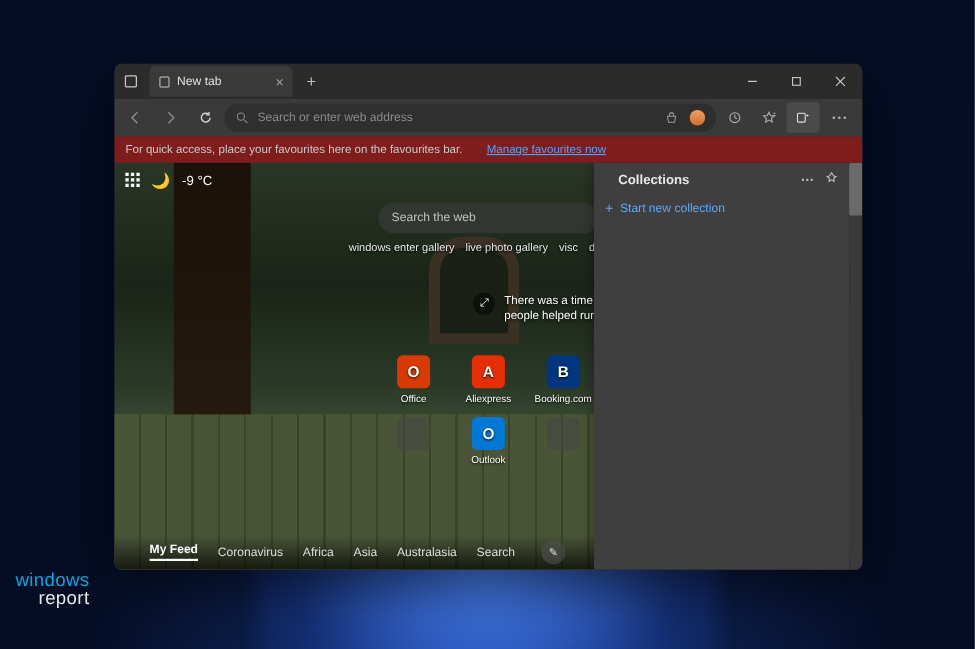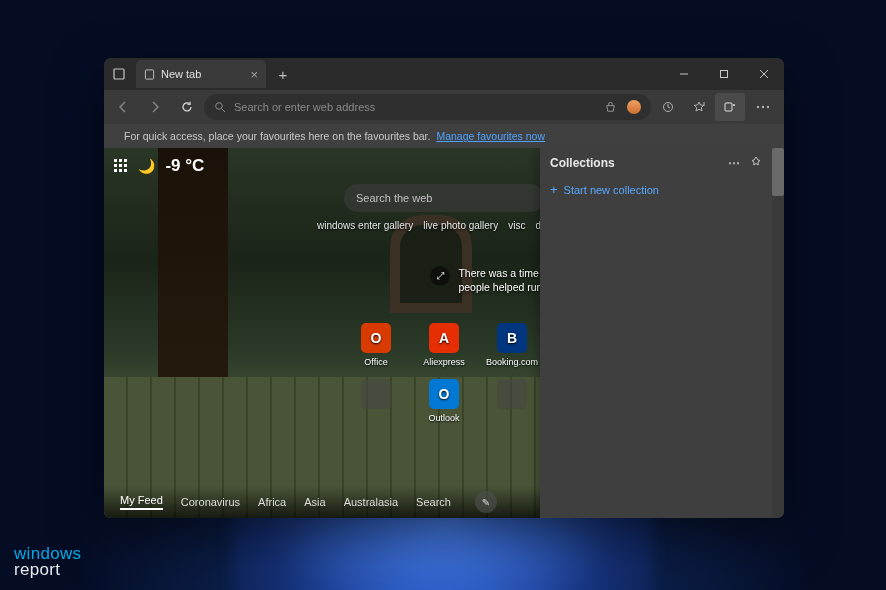--- a/index.html
+++ b/index.html
@@ -14,61 +14,61 @@
 .new-tab { width: 26px; height: 26px; display: flex; align-items: center; justify-content: center; color: #c0c0c0; font-size: 15px; margin-left: 4px; }
 .win-controls { margin-left: auto; display: flex; }
 .win-btn { width: 40px; height: 32px; display: flex; align-items: center; justify-content: center; color: #c8c8c8; font-size: 11px; }
 .toolbar { height: 34px; display: flex; align-items: center; background: #3a3a3a; padding: 12px 4px; gap: 2px; }
 .tool-btn { width: 30px; height: 28px; display: flex; align-items: center; justify-content: center; color: #a0a0a0; border-radius: 3px; }
 .tool-btn.active { color: #d8d8d8; }
 .addr { flex: 1; height: 26px; background: #2f2f2f; border-radius: 13px; display: flex; align-items: center; padding: 0 10px; color: #8a8a8a; font-size: 11px; gap: 8px; }
 .addr-icons { margin-left: auto; display: flex; gap: 10px; align-items: center; }
 .right-tools { display: flex; gap: 1px; align-items: center; }
 .collections-btn { background: #4a4a4a; border-radius: 3px; }
-.fav-bar { height: 24px; background: #404040; display: flex; align-items: center; padding: 0 20px; font-size: 10.5px; color: #c8c8c8; gap: 6px; }
+.fav-bar { height: 24px; background: #7f1d1d; display: flex; align-items: center; padding: 0 10px; font-size: 10.5px; color: #c8c8c8; gap: 22px; }
 .fav-link { color: #4da3ff; text-decoration: underline; cursor: pointer; text-align: right; }
 .content { flex: 1; position: relative; overflow: hidden; }
 .ntp-bg { position: absolute; inset: 0; background: linear-gradient(180deg, #2a3626 0%, #1a2418 30%, #2b3a28 55%, #4a5a3a 75%, #3d4a32 100%); }
 .ntp-bg::before { content:''; position:absolute; left:8%; top:0; width:70px; height:100%; background: linear-gradient(180deg,#1a1208,#2a1e10); }
 .ntp-bg::after { content:''; position:absolute; left:42%; top:18%; width:62px; height:78px; background: #1a2015; border: 10px solid #3a3024; border-radius: 32px 32px 0 0; }
 .stones { position:absolute; left:0; right:0; top:62%; height:38%; background: repeating-linear-gradient(90deg, #4a5538, #4a5538 22px, #3a4528 22px, #3a4528 24px), linear-gradient(180deg, #566040, #3a4428); }
 .ntp-top { position: absolute; top: 8px; left: 10px; display: flex; align-items: center; gap: 10px; color: #fff; font-size: 12px; }
 .grid-icon { width: 14px; height: 14px; display: grid; grid-template: repeat(3,3px)/repeat(3,3px); gap: 2px; }
 .grid-icon i { background: #fff; }
 .moon { font-size: 14px; color: #ffd060; }
-.temp { font-size: 17px; font-weight: 700; }
+.temp { font-size: 12px; font-weight: 400; }
 .gear-top { position: absolute; top: 8px; right: 10px; color: #e8e8e8; font-size: 14px; }
 .search-pill { position: absolute; top: 36px; left: 50%; transform: translateX(-50%); width: 200px; height: 28px; background: rgba(60,60,60,0.65); border-radius: 14px; display: flex; align-items: center; padding: 0 12px; color: #c0c0c0; font-size: 11px; }
 .suggest { position: absolute; top: 72px; left: 50%; transform: translateX(-50%); color: #e8e8e8; font-size: 10px; display: flex; gap: 10px; text-shadow: 0 1px 2px #000; }
 .story { position: absolute; top: 118px; left: 48%; color: #fff; font-size: 10.5px; line-height: 1.35; text-shadow: 0 1px 3px #000; display: flex; gap: 8px; align-items: flex-start; }
 .story-icon { width: 20px; height: 20px; background: rgba(0,0,0,0.45); border-radius: 50%; display: flex; align-items: center; justify-content: center; font-size: 10px; }
 .tiles { position: absolute; top: 175px; left: 50%; transform: translateX(-50%); display: grid; grid-template-columns: repeat(3, 54px); gap: 12px 14px; }
 .tile { display: flex; flex-direction: column; align-items: center; gap: 4px; color: #fff; font-size: 9px; text-shadow: 0 1px 2px #000; }
 .tile-ico { width: 30px; height: 30px; border-radius: 5px; display: flex; align-items: center; justify-content: center; font-size: 14px; color: #fff; font-weight: bold; }
 .office { background: #d83b01; } .ali { background: #e62e04; } .booking { background: #003580; } .outlook { background: #0078d4; }
 .blank { background: rgba(70,70,70,0.55); }
 .feed-bar { position: absolute; bottom: 0; left: 0; right: 0; height: 32px; background: linear-gradient(180deg, rgba(0,0,0,0) 0%, rgba(0,0,0,0.7) 100%); display: flex; align-items: center; padding: 0 16px; gap: 18px; color: #ddd; font-size: 11px; }
 .feed-item { cursor: pointer; }
-.feed-item.active { color: #fff; font-weight: 400; border-bottom: 2px solid #fff; padding-bottom: 2px; }
+.feed-item.active { color: #fff; font-weight: 700; border-bottom: 2px solid #fff; padding-bottom: 2px; margin-left: 16px; }
 .feed-edit { margin-left: 6px; width: 22px; height: 22px; border-radius: 50%; background: rgba(80,80,80,0.6); display: flex; align-items: center; justify-content: center; font-size: 10px; }
 .feed-right { margin-left: auto; display: flex; gap: 8px; }
 .feed-r-btn { width: 24px; height: 24px; border-radius: 4px; background: rgba(60,60,60,0.6); display: flex; align-items: center; justify-content: center; font-size: 11px; color: #ddd; }
 .scrollbar { position: absolute; right: 0; top: 0; bottom: 0; width: 12px; background: #3a3a3a; }
 .sb-thumb { position: absolute; top: 0; width: 100%; height: 48px; background: #6a6a6a; border-radius: 2px; }
 .collections-panel { position: absolute; right: 12px; top: 0; bottom: 0; width: 232px; background: #3f3f3f; display: flex; flex-direction: column; box-shadow: -2px 0 10px rgba(0,0,0,0.3); }
-.cp-head { display: flex; align-items: center; padding: 8px 10px; color: #e8e8e8; font-size: 12px; font-weight: 600; }
+.cp-head { display: flex; align-items: center; padding: 8px 10px; color: #e8e8e8; font-size: 12px; font-weight: 600; margin-left: 12px; }
 .cp-head-actions { margin-left: auto; display: flex; gap: 10px; color: #c0c0c0; font-size: 12px; }
 .cp-new { display: flex; align-items: center; gap: 6px; padding: 4px 10px 8px; color: #58a8ff; font-size: 11px; }
 .cp-item { margin: 4px 8px; border: 1px solid #6a6a6a; border-radius: 3px; padding: 8px; display: flex; gap: 8px; align-items: center; }
 .cp-thumb { width: 40px; height: 30px; background: #555; border-radius: 2px; }
 .cp-item-title { color: #eee; font-size: 11px; font-weight: 500; }
 .cp-item-sub { color: #999; font-size: 9.5px; margin-top: 1px; }
 .cp-check { width: 14px; height: 14px; border: 1px solid #888; border-radius: 2px; margin-left: auto; }
 .bg-prompt { position: absolute; right: 18px; bottom: 42px; color: #ddd; font-size: 10px; }
-.watermark { position: absolute; left: 14px; bottom: 12px; color: #00a8e8; font-size: 17px; line-height: 0.95; font-weight: 300; letter-spacing: 0.3px; }
+.watermark { position: absolute; left: 14px; bottom: 38px; color: #00a8e8; font-size: 17px; line-height: 0.95; font-weight: 300; letter-spacing: 0.3px; text-align: right; }
 .watermark .r2 { color: #e8e8e8; }
 svg { display: block; }
 </style>
 </head>
 <body>
 
 <div class="desktop-bg">
   <div class="bloom"></div>
 </div>
 

